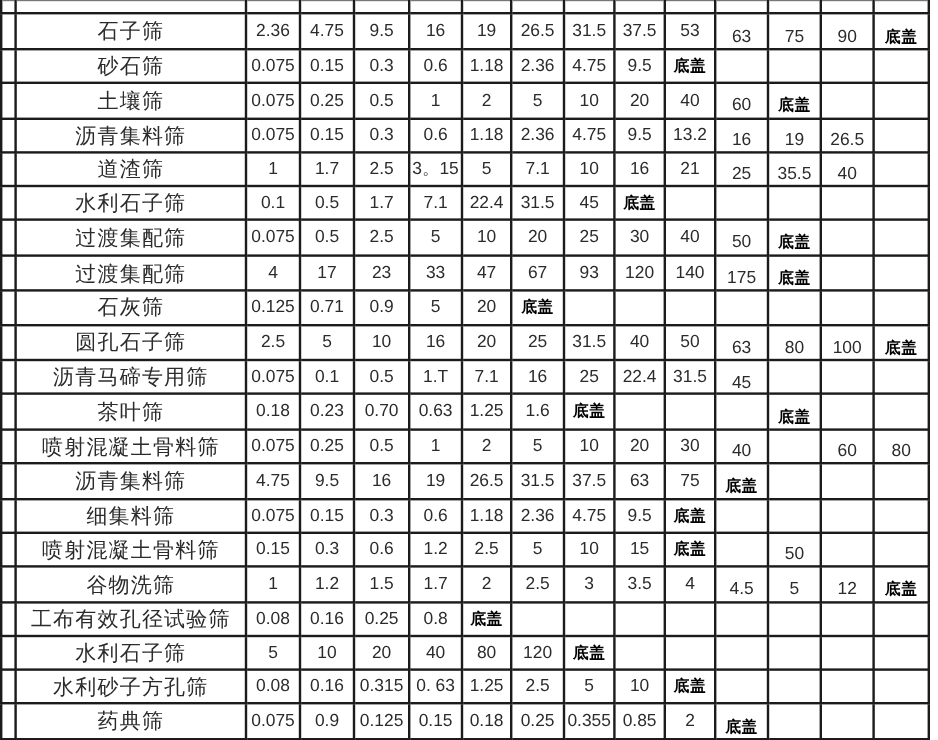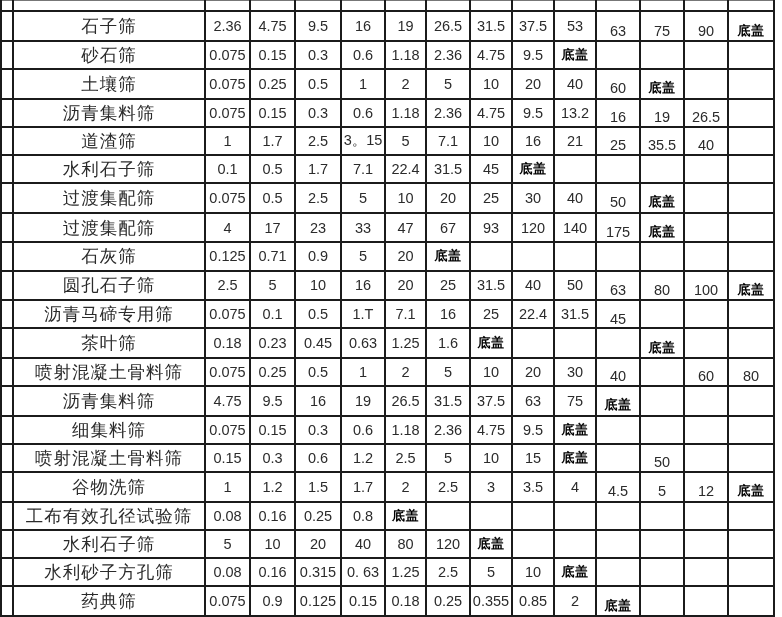--- a/index.html
+++ b/index.html
@@ -299,21 +299,21 @@
           <td class="num low">45</td>
           <td class="num low"></td>
           <td class="num low"></td>
           <td class="num low"></td>
         </tr>
         <tr class="data-row">
           <td class="sliver"></td>
           <td class="label">茶叶筛</td>
           <td class="num">0.18</td>
           <td class="num">0.23</td>
-          <td class="num">0.45</td>
+          <td class="num">0.70</td>
           <td class="num">0.63</td>
           <td class="num">1.25</td>
           <td class="num">1.6</td>
           <td class="num cover">底盖</td>
           <td class="num"></td>
           <td class="num"></td>
           <td class="num low"></td>
           <td class="num low cover">底盖</td>
           <td class="num low"></td>
           <td class="num low"></td>

